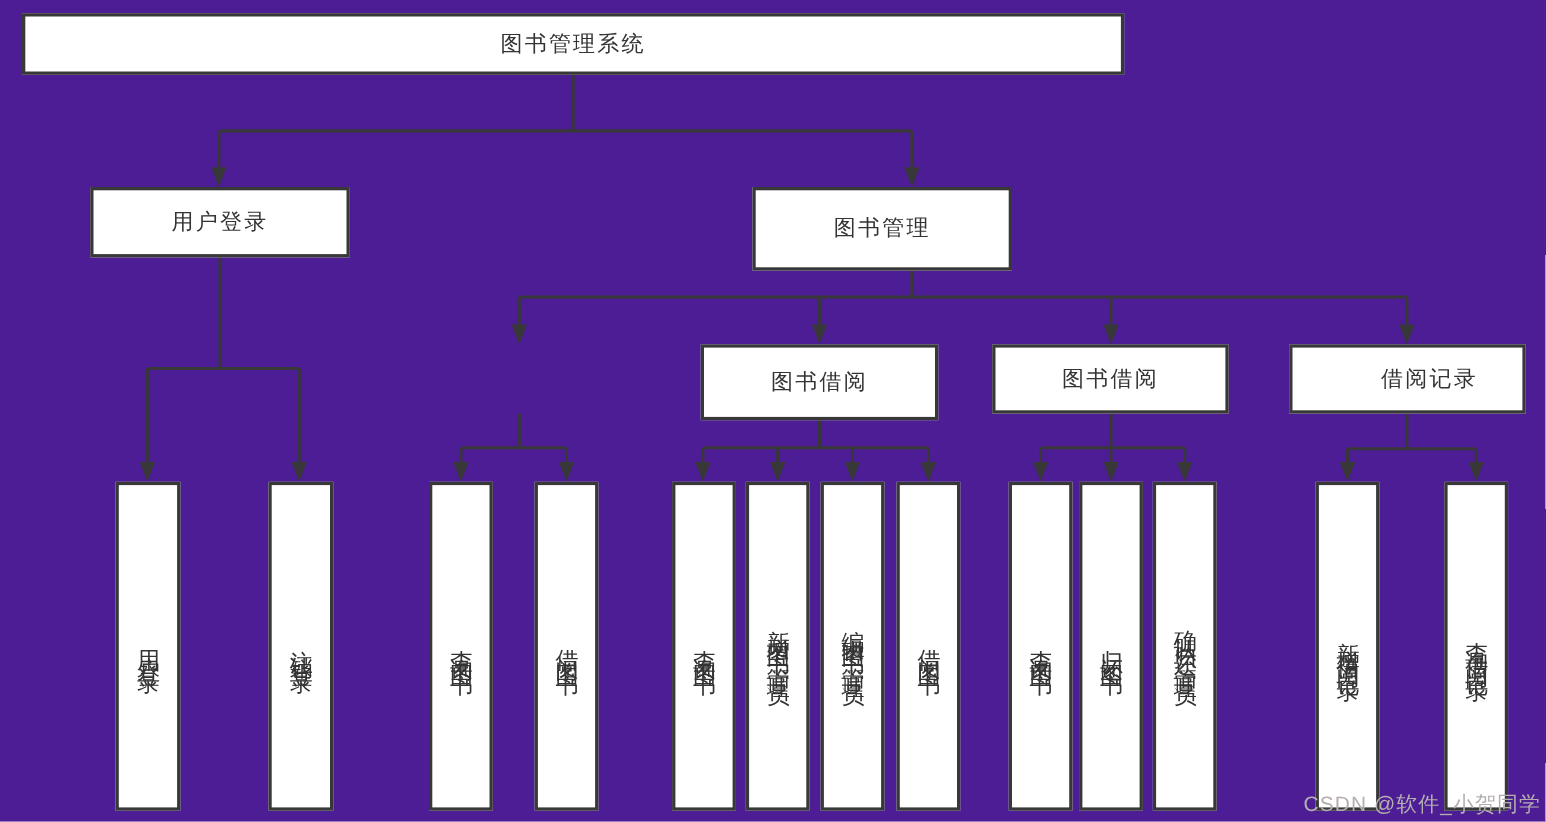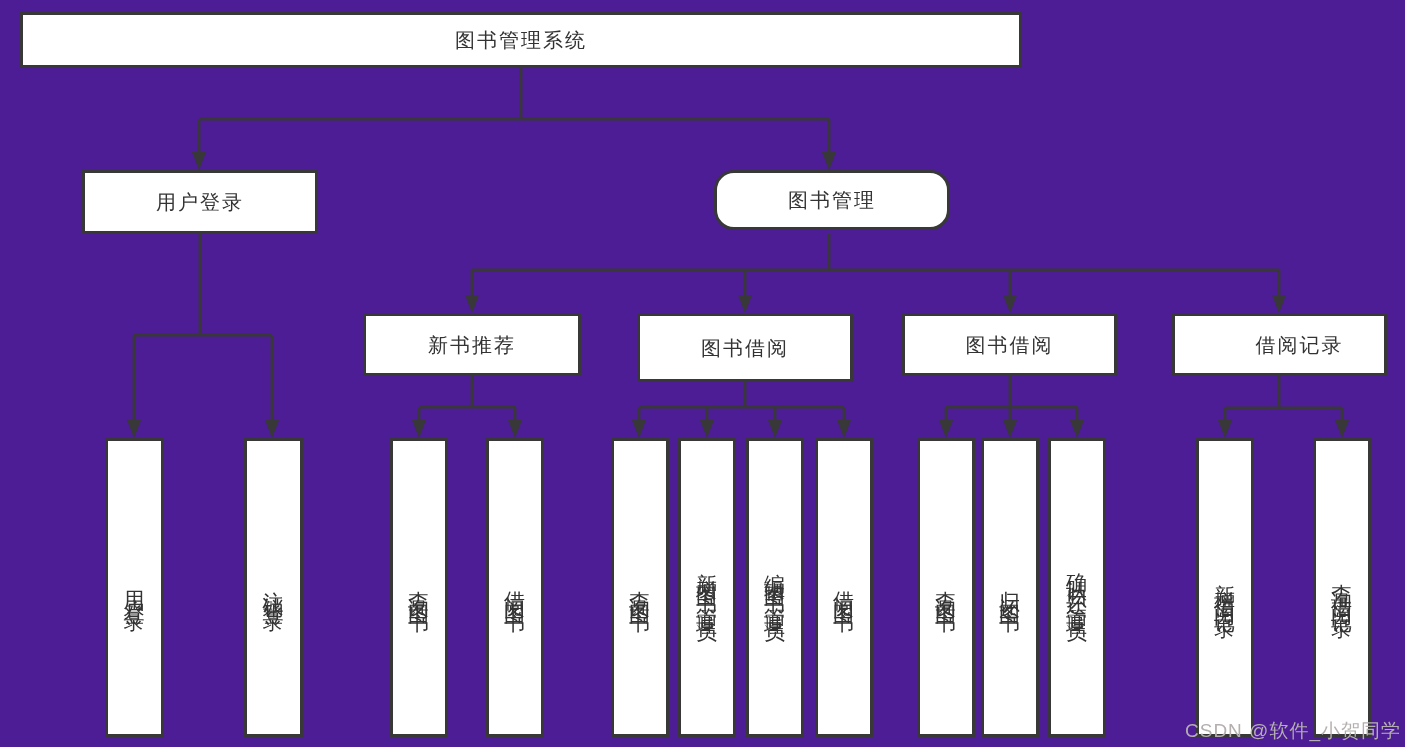--- a/index.html
+++ b/index.html
@@ -31,21 +31,21 @@
     justify-content: center;
     font-size: 20px;
     letter-spacing: 2px;
     line-height: 1;
     white-space: nowrap;
   }
   
   .n-root  { left: 20px;  top: 12px;  width: 1002px; height: 56px; }
   
   .n-login { left: 82px;  top: 170px; width: 236px;  height: 64px; }
-  .n-mgmt  { left: 714px; top: 170px; width: 236px;  height: 60px; border-radius: 20px; }
+  .n-mgmt  { left: 684px; top: 170px; width: 236px;  height: 76px; }
   
   .n-rec   { left: 363px;  top: 313px; width: 218px; height: 63px; }
   .n-bor   { left: 637px;  top: 313px; width: 216px; height: 69px; }
   .n-cur   { left: 902px;  top: 313px; width: 215px; height: 63px; }
   .n-his   { left: 1172px; top: 313px; width: 215px; height: 63px; padding-left: 40px; }
   
   .leaf { top: 438px; height: 299px; }
   .leaf .vtxt {
     writing-mode: vertical-rl;
     text-orientation: mixed;
@@ -129,23 +129,20 @@
     <span>图书管理系统</span>
   </div>
 
   <div class="box n-login">
     <span>用户登录</span>
   </div>
   <div class="box n-mgmt">
     <span>图书管理</span>
   </div>
 
-  <div class="box n-rec">
-    <span>新书推荐</span>
-  </div>
   <div class="box n-bor">
     <span>图书借阅</span>
   </div>
   <div class="box n-cur">
     <span>图书借阅</span>
   </div>
   <div class="box n-his">
     <span>借阅记录</span>
   </div>
 

